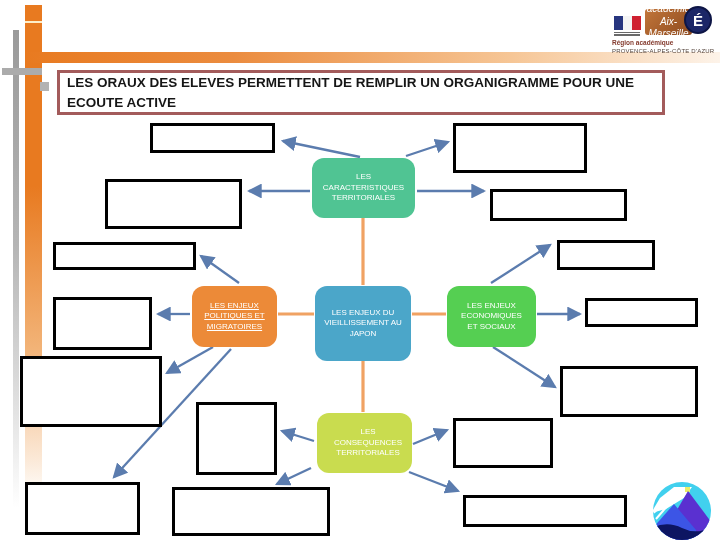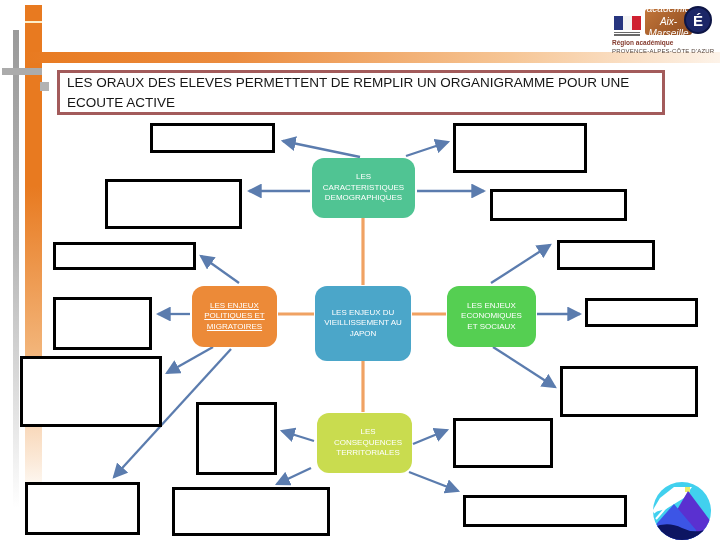--- a/index.html
+++ b/index.html
@@ -18,21 +18,21 @@
     background:linear-gradient(to right,#e87a20 0%,#eb8c3f 30%,#f6c696 70%,#fdf3e9 100%);}
   .h-gray{left:2px;top:68px;width:40px;height:7px;background:#ababab;}
   .sq-gray{left:40px;top:82px;width:9px;height:9px;background:#b3b3b3;}
   
   .title-box{
     position:absolute;left:57px;top:70px;width:608px;height:45px;
     background:#fff;border:3px solid #a35b5b;box-sizing:border-box;
     display:flex;align-items:center;
   }
   .title-box span{
-    display:block;padding:2px 6px 2px 7px;font-size:13.5px;font-weight:normal;
+    display:block;padding:2px 6px 2px 7px;font-size:13.5px;font-weight:bold;
     color:#161616;line-height:1.42;letter-spacing:0;
   }
   
   .ebox{position:absolute;background:#ffffff;border:3px solid #000;box-sizing:border-box;}
   .b1 {left:150px;top:123px;width:125px;height:30px;}
   .b2 {left:453px;top:123px;width:134px;height:50px;}
   .b3 {left:105px;top:179px;width:137px;height:50px;}
   .b4 {left:490px;top:189px;width:137px;height:32px;}
   .b5 {left:53px; top:242px;width:143px;height:28px;}
   .b6 {left:557px;top:240px;width:98px; height:30px;}
@@ -137,21 +137,21 @@
   <div class="ebox b7"></div>
   <div class="ebox b8"></div>
   <div class="ebox b9"></div>
   <div class="ebox b10"></div>
   <div class="ebox b11"></div>
   <div class="ebox b12"></div>
   <div class="ebox b13"></div>
   <div class="ebox b14"></div>
   <div class="ebox b15"></div>
 
-  <div class="node n-top" style="background-color: rgb(80, 196, 147);">LES CARACTERISTIQUES DEMOGRAPHIQUES</div>
+  <div class="node n-top" style="background-color: rgb(80, 196, 147);">LES CARACTERISTIQUES TERRITORIALES</div>
   <div class="node n-left" style="background-color: rgb(236, 138, 56);">LES ENJEUX POLITIQUES ET MIGRATOIRES</div>
   <div class="node n-center" style="background-color: rgb(75, 166, 201);">LES ENJEUX DU VIEILLISSEMENT AU JAPON</div>
   <div class="node n-right" style="background-color: rgb(85, 207, 82);">LES ENJEUX ECONOMIQUES ET SOCIAUX</div>
   <div class="node n-bottom" style="background-color: rgb(201, 220, 79); padding-left: 19px;">LES CONSEQUENCES TERRITORIALES</div>
 
   <div class="acad">
     <span class="flag">
       <i class="f-b"></i>
         <i class="f-w"></i>
         <i class="f-r"></i>

